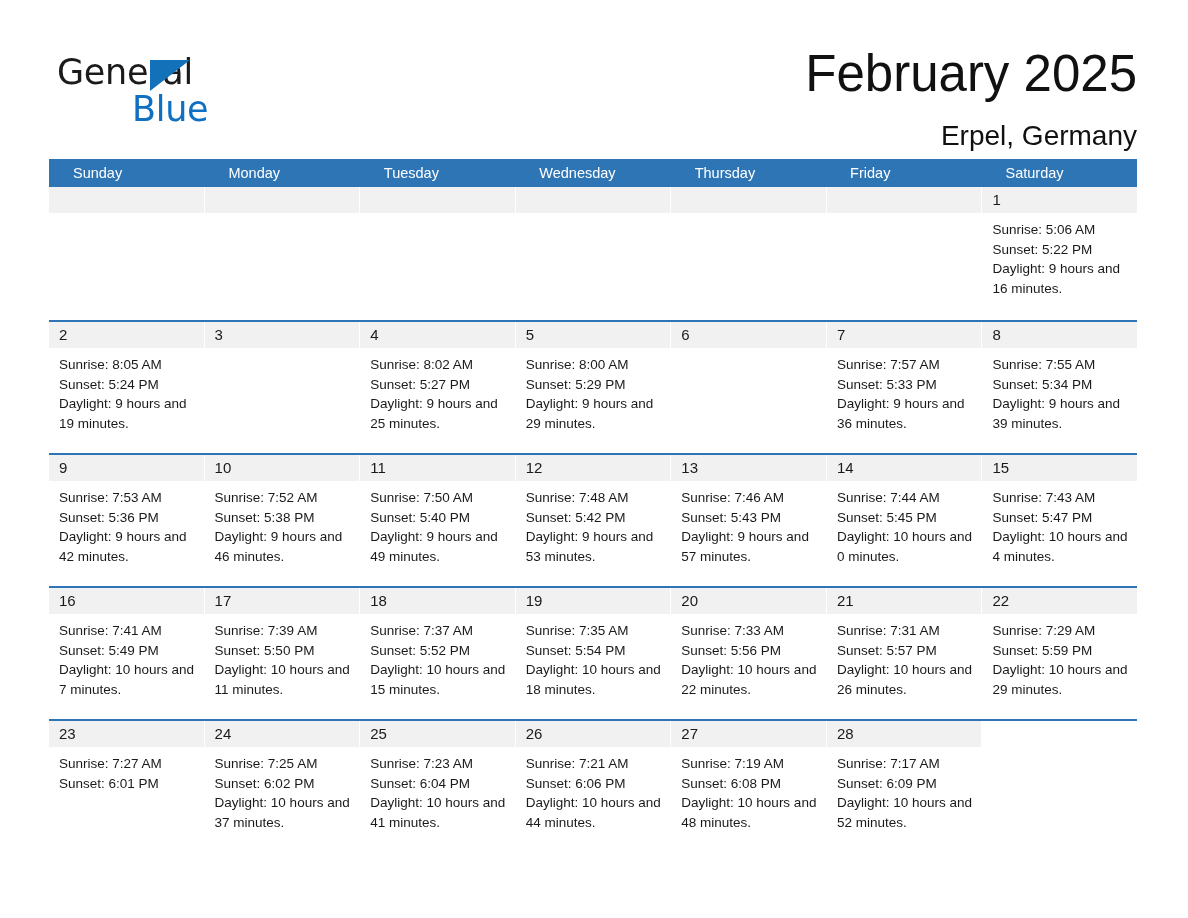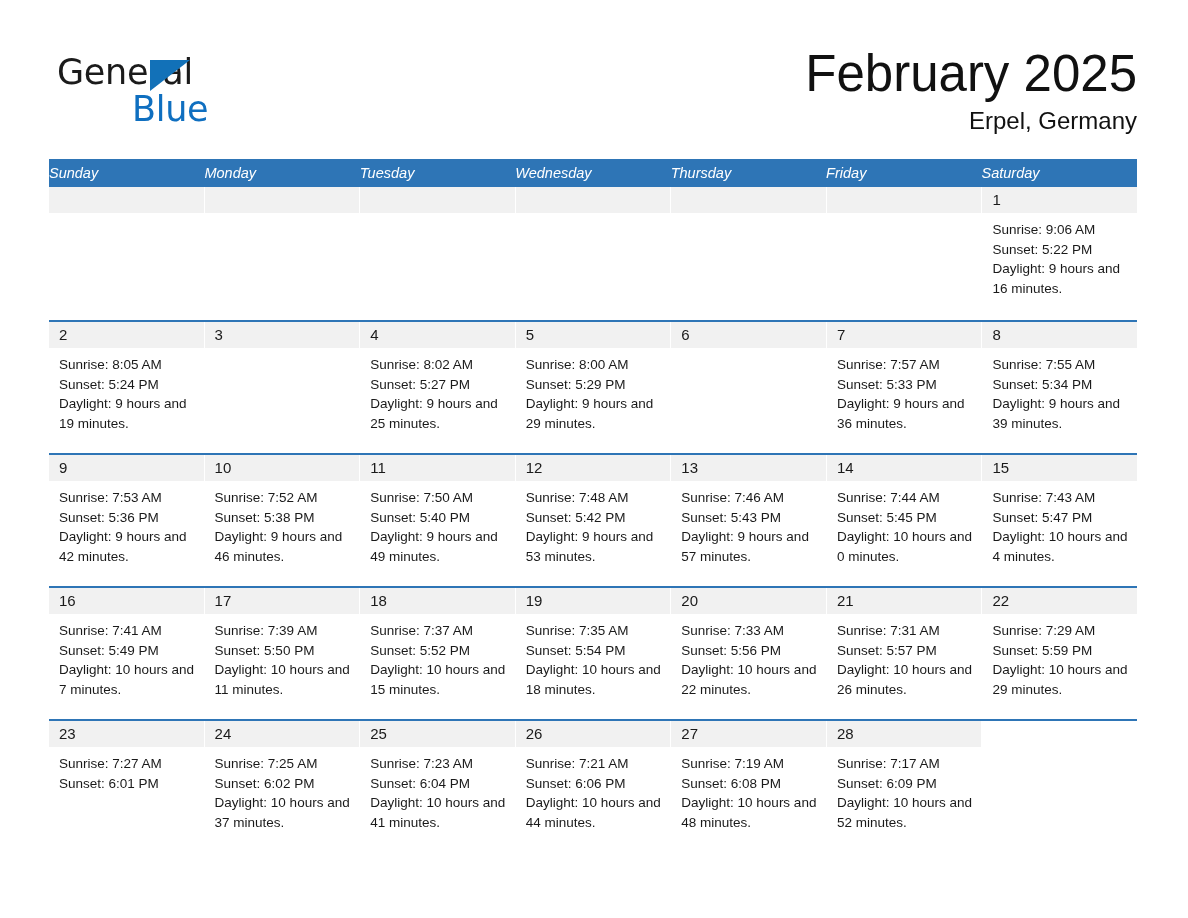--- a/index.html
+++ b/index.html
@@ -77,22 +77,22 @@
     text-align: right;
   }
   .cal-title {
     font-size: 51px;
     font-weight: 400;
     color: #111111;
     line-height: 52px;
     white-space: nowrap;
   }
   .cal-subtitle {
-    margin-top: 6px;
-    font-size: 24px;
+    margin-top: 21px;
+    font-size: 28px;
     font-weight: 400;
     color: #111111;
     line-height: 30px;
     white-space: nowrap;
   }
 
   
   .calendar {
     position: absolute;
     left: 49px;
@@ -103,24 +103,23 @@
   .dow-row {
     display: flex;
     background: #2e75b6;
     height: 28px;
   }
   .dow {
     flex: 1 1 0;
     color: #ffffff;
     font-size: 14.5px;
     line-height: 28px;
-    padding-left: 0;
+    padding-left: 24px;
     box-sizing: border-box;
     white-space: nowrap;
-    font-style: italic;
   }
 
   .week {
     display: flex;
     border-top: 2px solid #2e75b6;
     height: 133px;
     box-sizing: border-box;
   }
   .week.first {
     border-top: none;
@@ -206,21 +205,21 @@
           </div>
           <div class="day empty">
             <div class="day-num-band"><span class="day-num"></span></div>
           </div>
           <div class="day empty">
             <div class="day-num-band"><span class="day-num"></span></div>
           </div>
           <div class="day">
             <div class="day-num-band"><span class="day-num">1</span></div>
             <div class="day-info">
-              <div>Sunrise: 9:06 AM</div>
+              <div>Sunrise: 5:06 AM</div>
               <div>Sunset: 5:22 PM</div>
               <div class="dl">Daylight: 9 hours and 16 minutes.</div>
             </div>
           </div>
         </div>
         <div class="week">
           <div class="day">
             <div class="day-num-band"><span class="day-num">2</span></div>
             <div class="day-info">
               <div>Sunrise: 8:05 AM</div>

